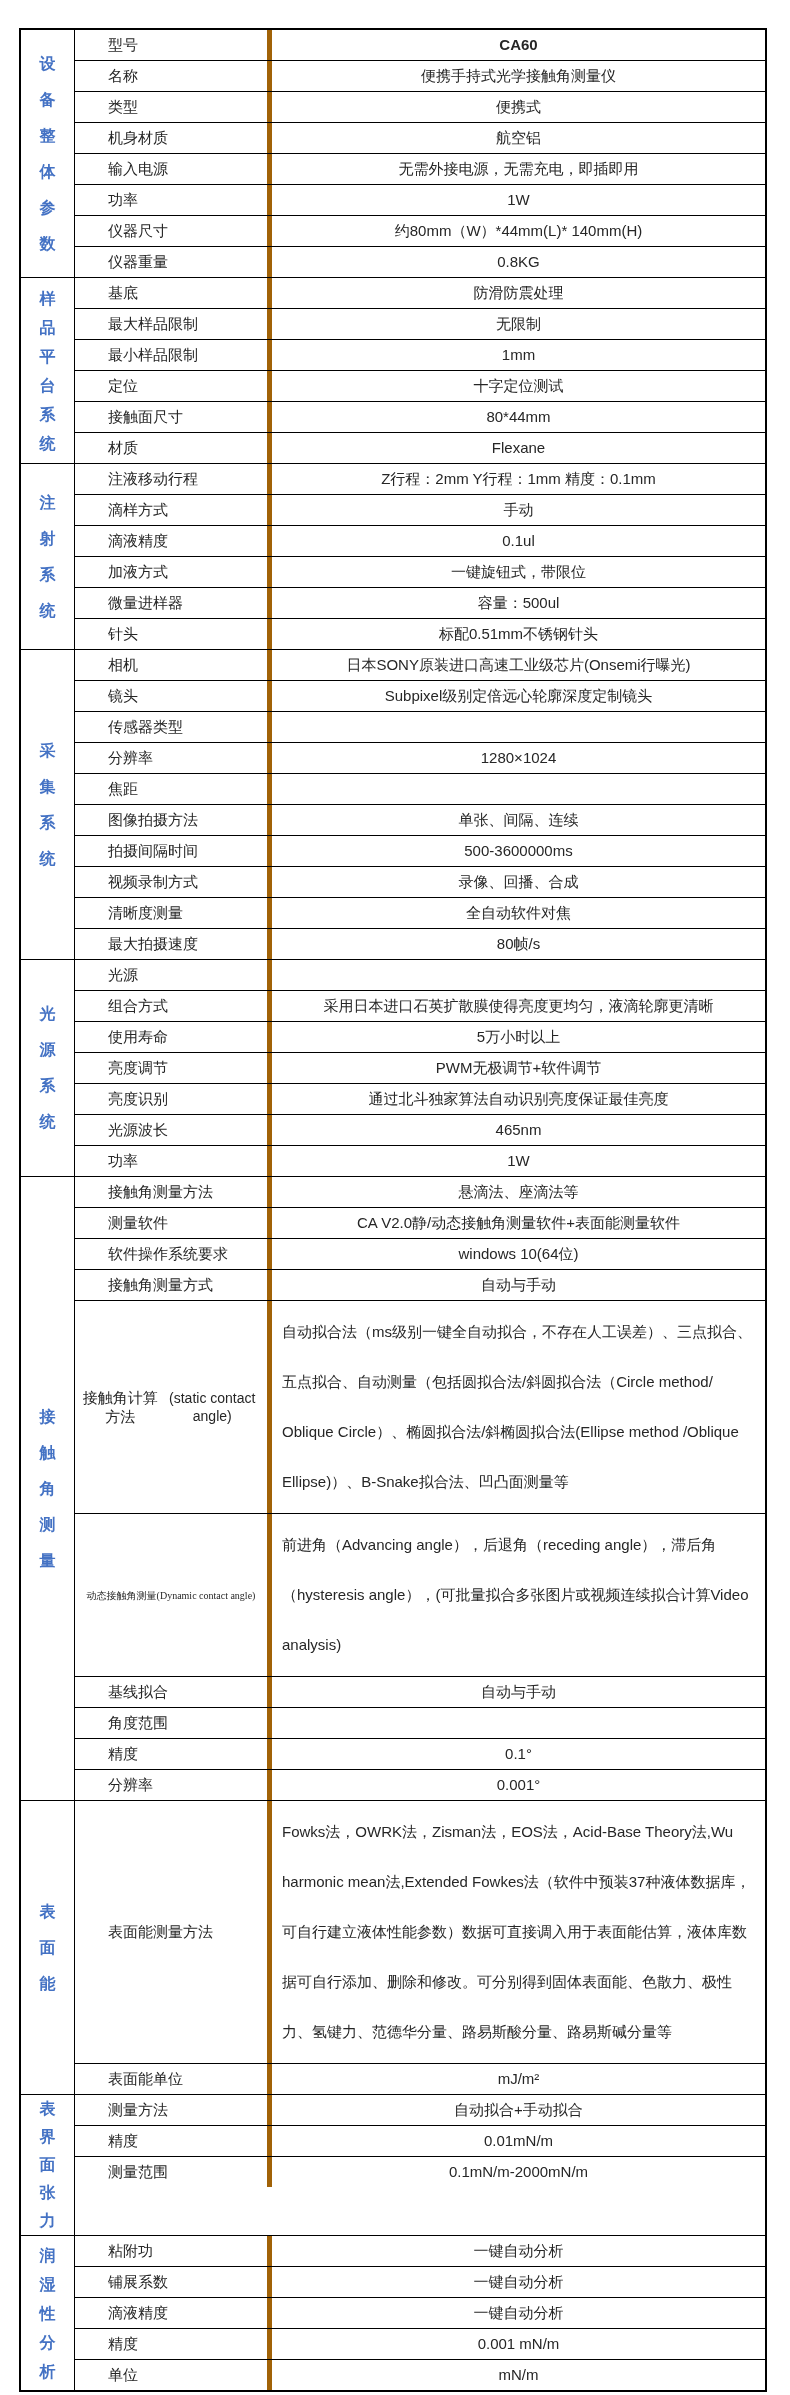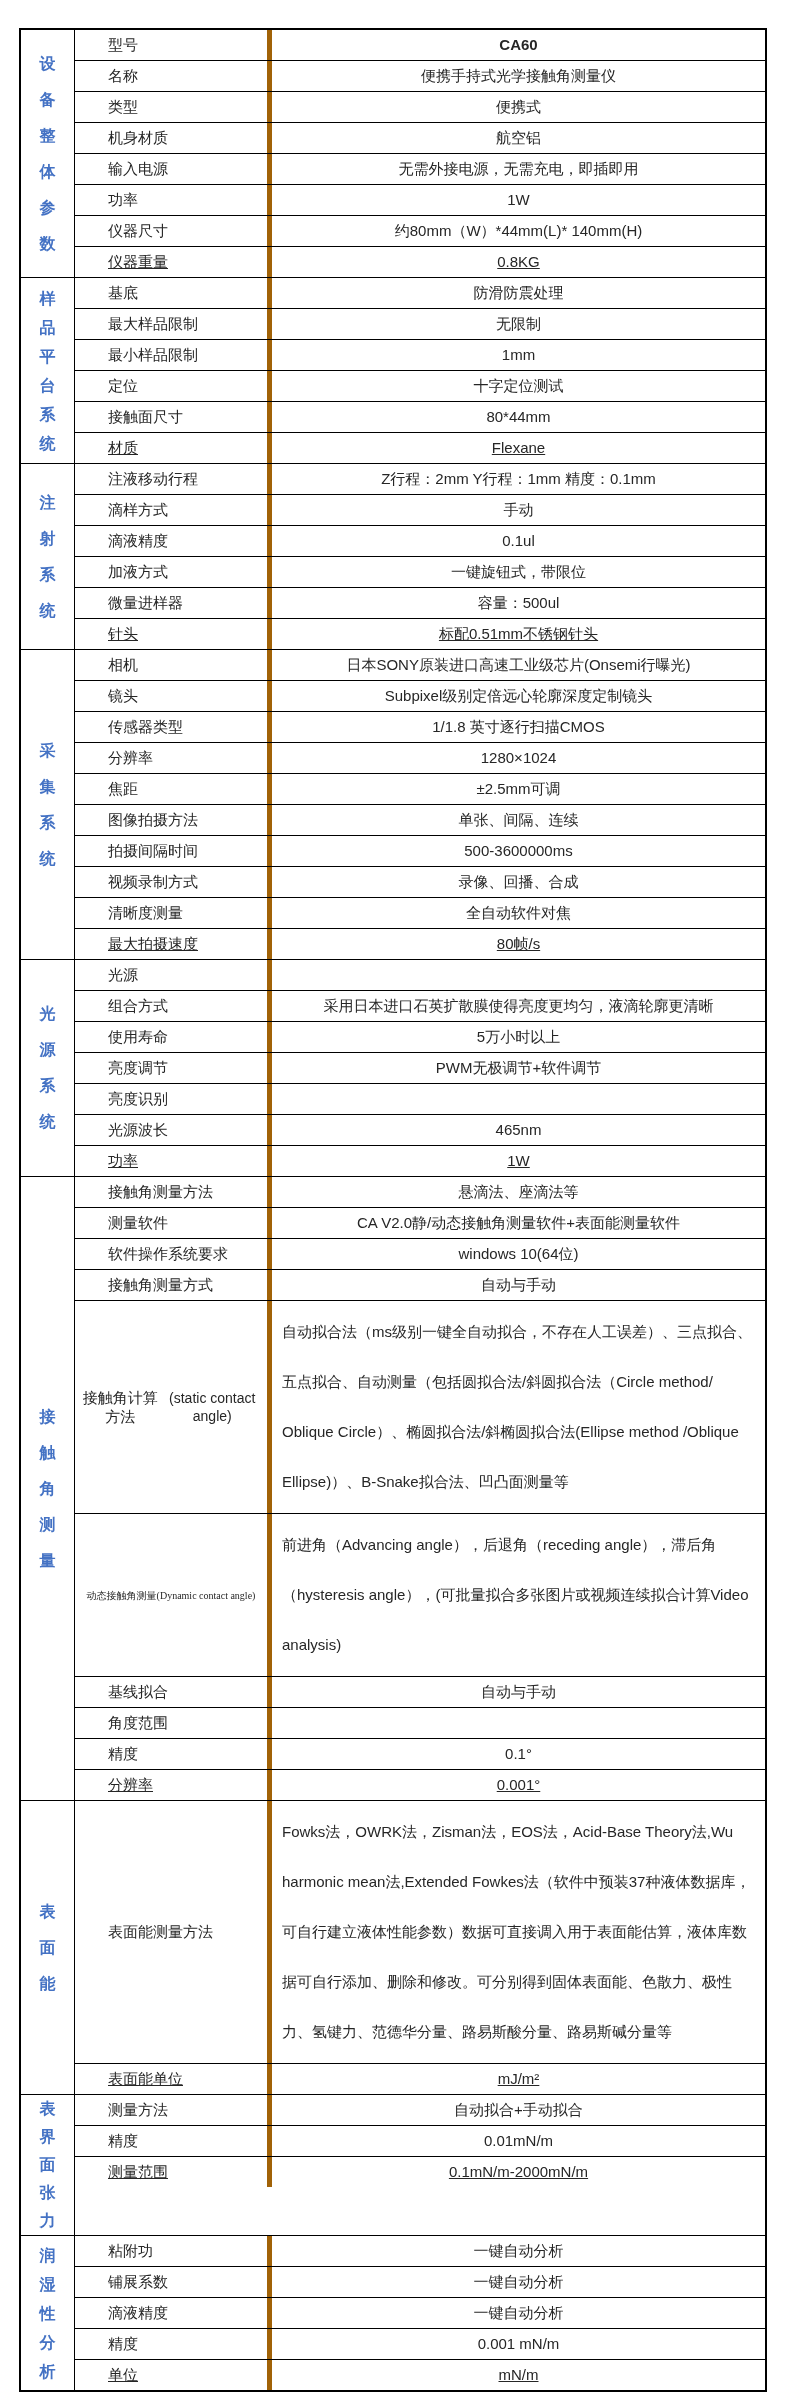--- a/index.html
+++ b/index.html
@@ -16,21 +16,21 @@
   .section:last-child{border-bottom:none;}
   .cat{
     width:54px;min-width:54px;border-right:1px solid #000;
     display:flex;align-items:center;justify-content:center;box-sizing:border-box;
   }
   .vtext{display:flex;flex-direction:column;align-items:center;
     color:#4472C4;font-weight:bold;font-size:16px;}
   .vchar{line-height:30px;}
   .rows{flex:1;display:flex;flex-direction:column;}
   .row{display:flex;border-bottom:1px solid #000;}
-  .row:last-child{border-bottom:none;text-decoration:underline;}
+  .row:last-child{border-bottom:none;}
   .cell{display:flex;align-items:center;font-size:15px;box-sizing:border-box;line-height:1.3;}
   .label{
     width:197px;min-width:197px;border-right:5px solid #a16207;
     padding-left:33px;min-height:30px;
   }
   .label.centered{padding-left:4px;padding-right:4px;justify-content:center;
     flex-direction:row;text-align:center;}
   .label .sub{font-size:14px;}
   .label.small, .label.small .sub{font-size:10px;font-family:Liberation Serif, serif;}
   .value{flex:1;justify-content:center;text-align:center;min-height:30px;padding:1px 6px;}
@@ -178,29 +178,27 @@
         <div class="row">
           <div class="cell label">相机</div>
           <div class="cell value">日本SONY原装进口高速工业级芯片(Onsemi行曝光)</div>
         </div>
         <div class="row">
           <div class="cell label">镜头</div>
           <div class="cell value">Subpixel级别定倍远心轮廓深度定制镜头</div>
         </div>
         <div class="row">
           <div class="cell label">传感器类型</div>
-          <div class="cell value">1/1.8 英寸逐行扫描CMOS</div>
         </div>
         <div class="row">
           <div class="cell label">分辨率</div>
           <div class="cell value">1280×1024</div>
         </div>
         <div class="row">
           <div class="cell label">焦距</div>
-          <div class="cell value">±2.5mm可调</div>
         </div>
         <div class="row">
           <div class="cell label">图像拍摄方法</div>
           <div class="cell value">单张、间隔、连续</div>
         </div>
         <div class="row">
           <div class="cell label">拍摄间隔时间</div>
           <div class="cell value">500-3600000ms</div>
         </div>
         <div class="row">
@@ -237,20 +235,21 @@
         <div class="row">
           <div class="cell label">使用寿命</div>
           <div class="cell value">5万小时以上</div>
         </div>
         <div class="row">
           <div class="cell label">亮度调节</div>
           <div class="cell value">PWM无极调节+软件调节</div>
         </div>
         <div class="row">
           <div class="cell label">亮度识别</div>
+          <div class="cell value">通过北斗独家算法自动识别亮度保证最佳亮度</div>
         </div>
         <div class="row">
           <div class="cell label">光源波长</div>
           <div class="cell value">465nm</div>
         </div>
         <div class="row">
           <div class="cell label">功率</div>
           <div class="cell value">1W</div>
         </div>
       </div>

